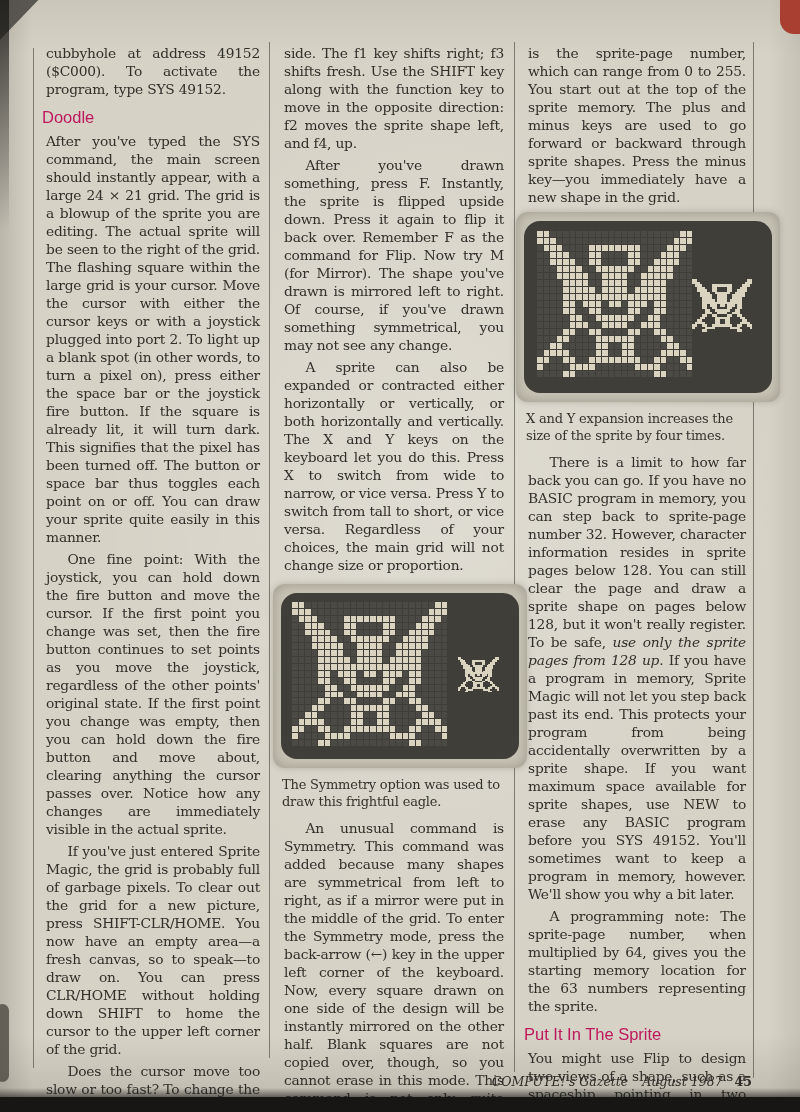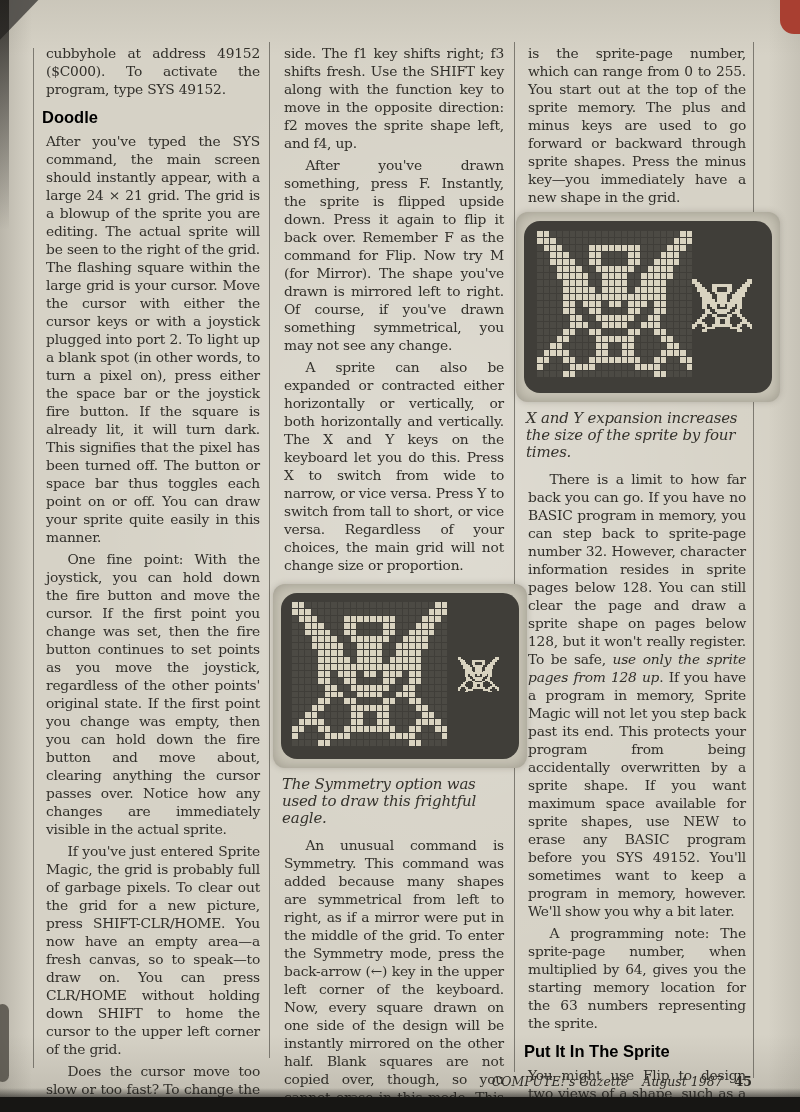--- a/index.html
+++ b/index.html
@@ -35,27 +35,27 @@
     position:absolute;top:40px;
     font-size:13.8px;line-height:18px;letter-spacing:-0.2px;
     color:#312f2a;text-align:justify;
   }
   #col-left{left:42px;width:222px;}
   #col-mid{left:280px;width:228px;}
   #col-right{left:524px;width:226px;}
   .col p{margin:4px;}
   .col p.ind{text-indent:1.55em;}
   h3.subhead{
-    font-family:"Liberation Sans", sans-serif;font-weight:bold;
-    font-size:16.5px;line-height:19.5px;color:#000000;
+    font-family:"Liberation Sans", sans-serif;font-weight:normal;
+    font-size:16.5px;line-height:19.5px;color:#be185d;
     margin:10px 0 4px;white-space:pre-line;text-align:left;letter-spacing:0;
   }
   .it{font-style:italic;}
   .caption{
-    font-style:italic;font-size:15px;line-height:17px;
+    font-size:13px;line-height:17px;
     color:#34322c;margin:8px 2px 9px;text-align:left;
   }
   
   .photo{
     background:#c9c5b7;border-radius:12px;padding:9px 8px;
     box-shadow:inset 0 0 14px rgba(70,65,55,0.35), 0 0 6px rgba(70,65,55,0.25);
   }
   #fig-symmetry{width:238px;margin:10px 0 0 -7px;}
   #fig-expansion{width:248px;margin:6px 0 0 -8px;}
   .crt{position:relative;background:var(--screen);border-radius:16px;overflow:hidden;}

